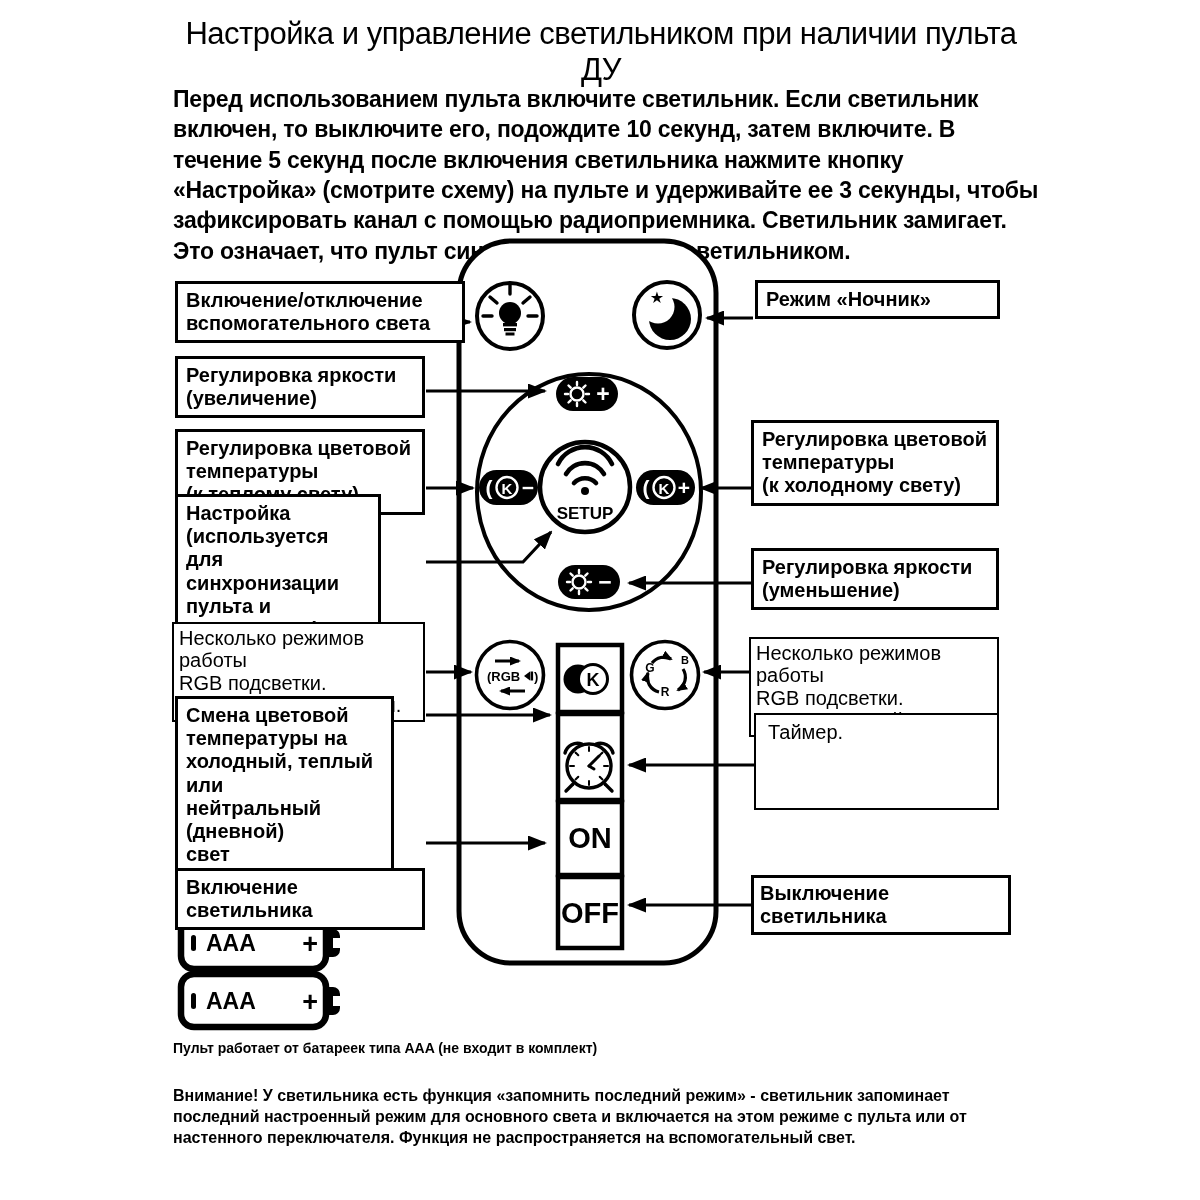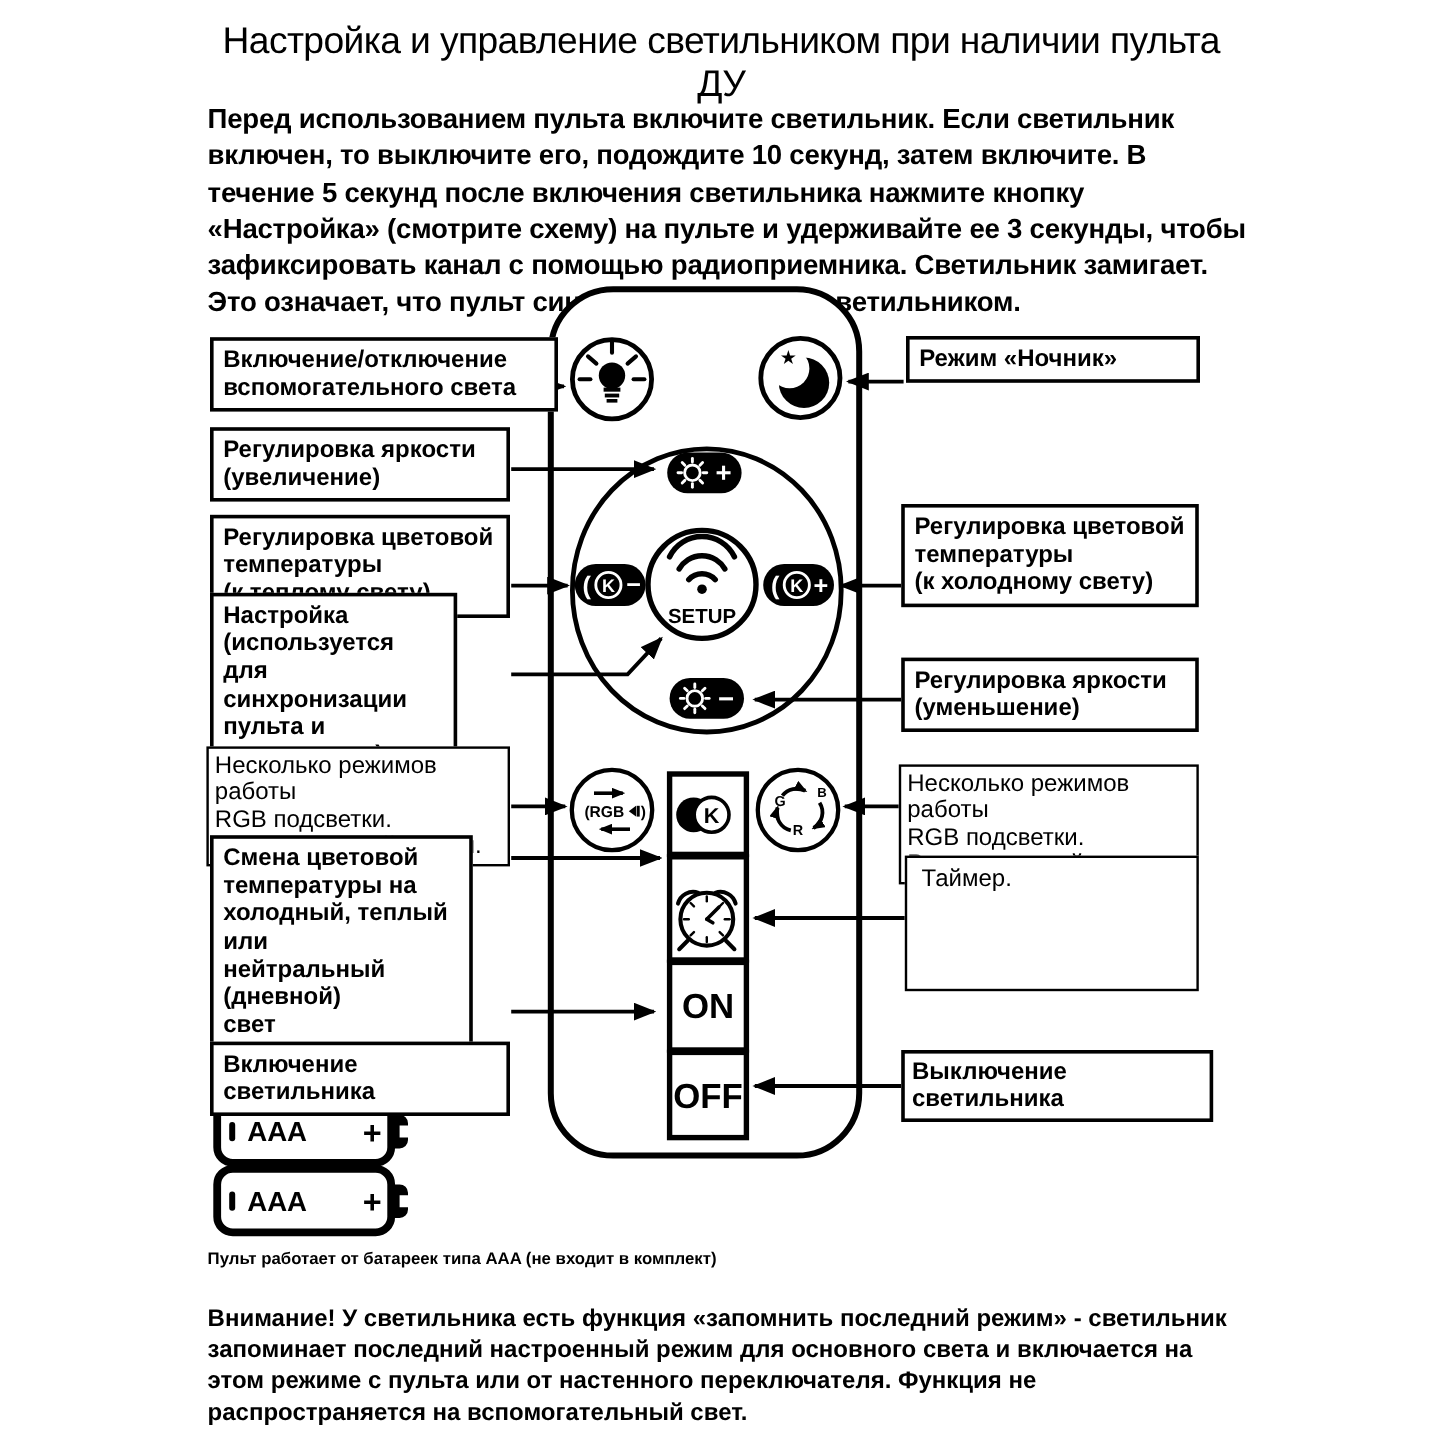--- a/index.html
+++ b/index.html
@@ -7,21 +7,21 @@
         font-family:"Liberation Sans",sans-serif;color:#000;overflow:hidden;}
   .title{position:absolute;left:172px;top:16px;width:858px;font-size:31px;
          font-weight:normal;text-align:center;letter-spacing:-0.5px;}
   .intro{position:absolute;left:173px;top:84px;width:868px;font-size:23px;
          font-weight:bold;line-height:1.32;letter-spacing:-0.2px;}
   .lbox{position:absolute;border:3px solid #000;padding:5px 8px;font-size:20px;
         font-weight:bold;line-height:1.16;white-space:pre-line;
         box-sizing:border-box;background:#fff;}
   .lbox.rg{border-width:2px;font-weight:normal;padding:3px 5px;line-height:1.12;}
   .note{position:absolute;left:173px;top:1040px;font-size:14px;font-weight:bold;}
-  .warning{position:absolute;left:173px;top:1086px;width:860px;font-size:20px;
+  .warning{position:absolute;left:173px;top:1086px;width:860px;font-size:16px;
            font-weight:bold;line-height:1.3;}
   .diagram{position:absolute;left:0;top:0;}
 </style>
 </head>
 <body>
 
 <div class="page">
 
   <div class="title">Настройка и управление светильником при наличии пульта ДУ</div>
   <div class="intro">Перед использованием пульта включите светильник. Если светильник включен, то выключите его, подождите 10 секунд, затем включите. В течение 5 секунд после включения светильника нажмите кнопку «Настройка» (смотрите схему) на пульте и удерживайте ее 3 секунды, чтобы зафиксировать канал с помощью радиоприемника. Светильник замигает. Это означает, что пульт синхронизирован со светильником.</div>
@@ -237,19 +237,19 @@
 
   <div class="lbox" style="left:755px;top:280px;width:245px;">Режим «Ночник»</div>
   <div class="lbox" style="left:751px;top:420px;width:248px;">Регулировка цветовой
 температуры
 (к холодному свету)</div>
   <div class="lbox" style="left:751px;top:548px;width:248px;">Регулировка яркости
 (уменьшение)</div>
   <div class="lbox rg" style="left:749px;top:637px;width:250px;">Несколько режимов работы
 RGB подсветки.
 Ручная настройка.</div>
-  <div class="lbox rg" style="left:754px;top:713px;width:245px;height:113px;padding:6px 12px;">Таймер.</div>
+  <div class="lbox rg" style="left:754px;top:713px;width:245px;height:97px;padding:6px 12px;">Таймер.</div>
   <div class="lbox" style="left:751px;top:875px;width:260px;padding:4px 6px;">Выключение светильника</div>
 
   <div class="note">Пульт работает от батареек типа AAA (не входит в комплект)</div>
   <div class="warning">Внимание! У светильника есть функция «запомнить последний режим» - светильник запоминает последний настроенный режим для основного света и включается на этом режиме с пульта или от настенного переключателя. Функция не распространяется на вспомогательный свет.</div>
 
 </div>
 
 </body></html>

